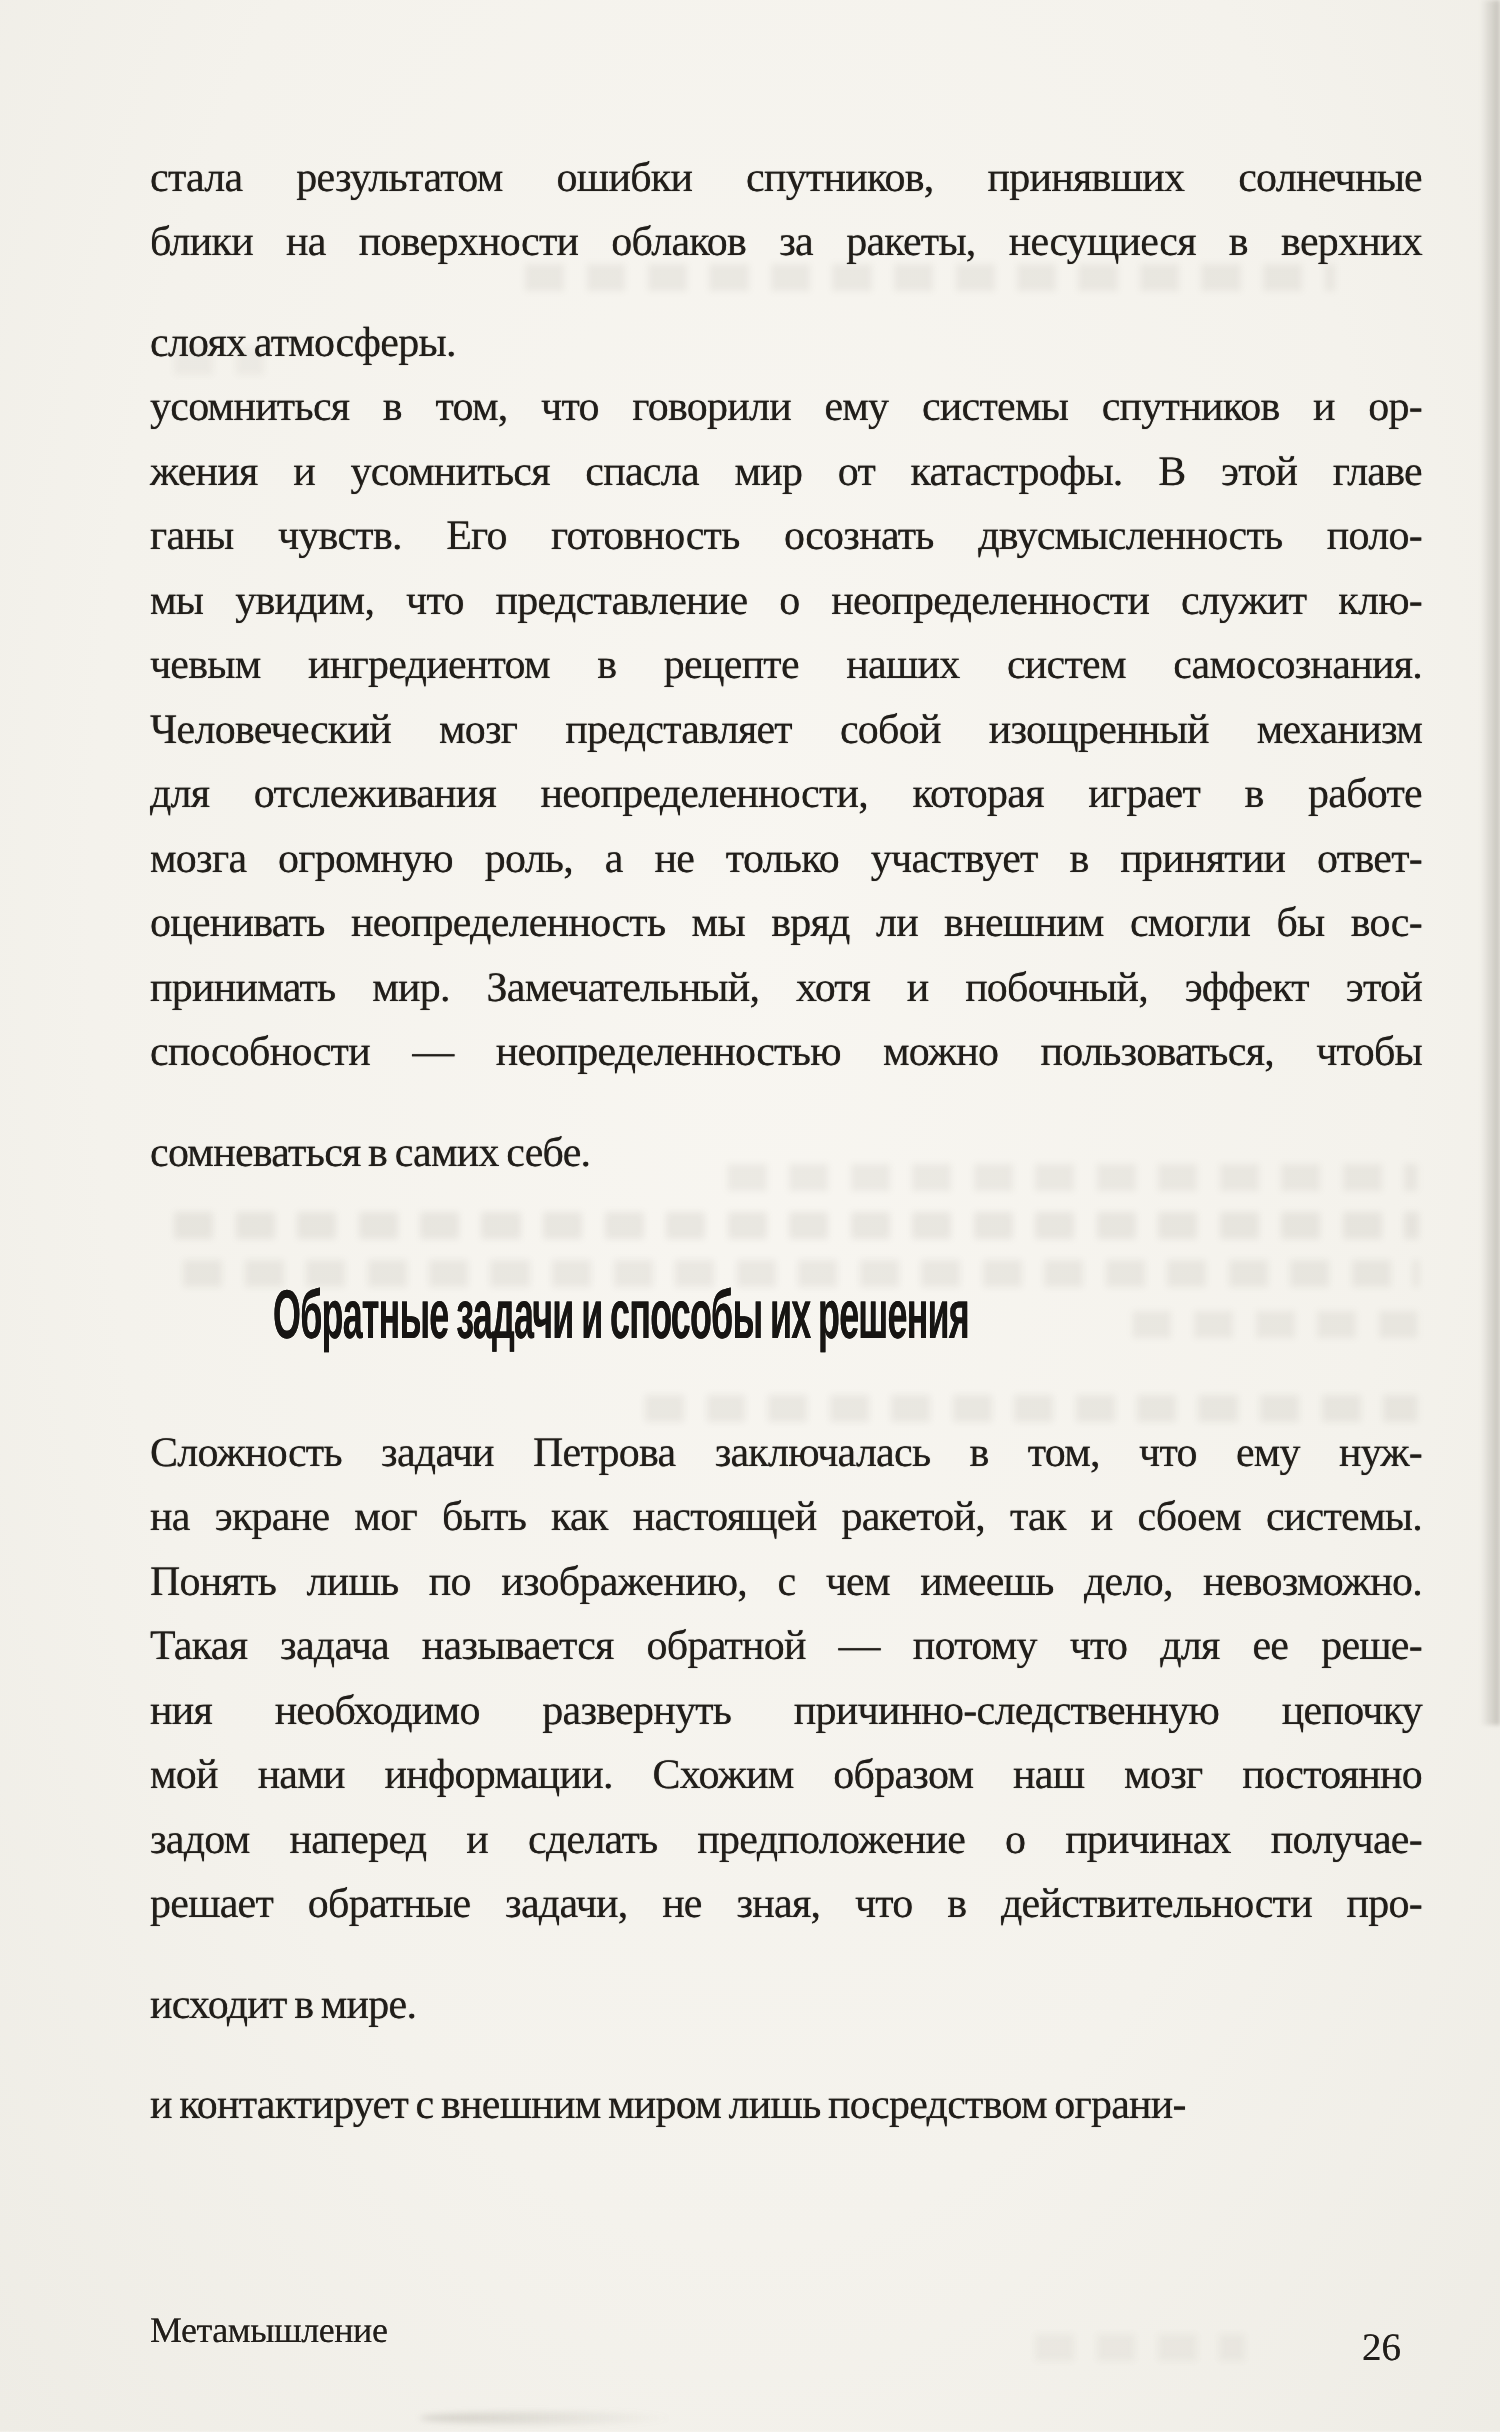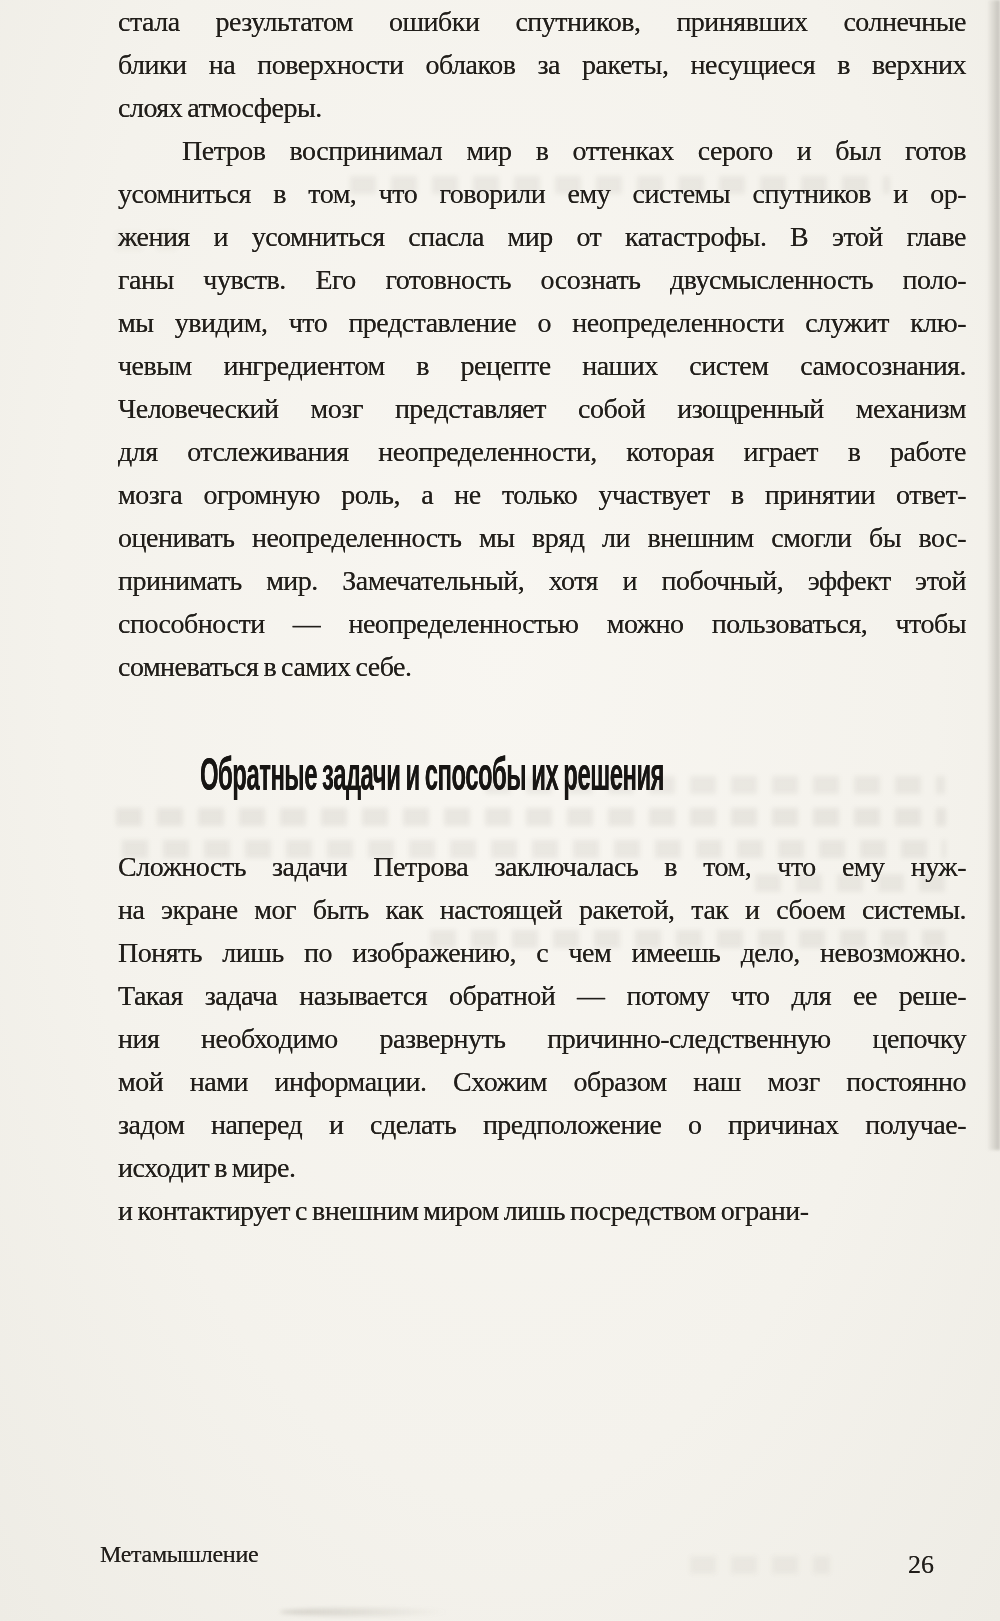--- a/index.html
+++ b/index.html
@@ -10,34 +10,35 @@
     background-color: #f5f3ee;
     background-image: radial-gradient(ellipse at 50% 38%, #f8f6f1 0%, #f4f2ec 62%, #eeece5 100%);
     font-family: "Liberation Serif", serif;
     color: #211e1a;
   }
   .page { position: absolute; inset: 0; }
 
   
   .column {
     position: absolute;
-    left: 118px; top: 0;
+    left: 100px; top: 0;
     width: 848px;
+    padding-top: 97px;
   }
   .para { margin: 0; }
   .line {
     font-size: 28px;
     line-height: 43px;
     letter-spacing: -0.5px;
     word-spacing: -1.5px;
     text-align: justify;
     text-align-last: justify;
     text-shadow: 0 0 0.5px rgba(33,30,26,0.85);
   }
-  .line.last { text-align-last: left; }
+  .line.last { text-align-last: left; margin-top: 24px; }
   .line.indent { text-indent: 64px; }
 
   h2.section-heading {
     margin: 62px 0 47px 82px;
     font-family: "Liberation Sans", sans-serif;
     font-weight: 700;
     font-size: 46px;
     line-height: 48px;
     letter-spacing: -1px;
     word-spacing: -2px;
@@ -115,21 +116,20 @@
   <div class="smudge-bottom"></div>
 
   <main class="column">
     <section id="paras-before">
         <div class="para">
           <div class="line">стала результатом ошибки спутников, принявших солнечные</div>
           <div class="line">блики на поверхности облаков за ракеты, несущиеся в верхних</div>
           <div class="line last">слоях атмосферы.</div>
         </div>
         <div class="para">
-          <div class="line indent">Петров воспринимал мир в оттенках серого и был готов</div>
           <div class="line">усомниться в том, что говорили ему системы спутников и ор-</div>
           <div class="line">жения и усомниться спасла мир от катастрофы. В этой главе</div>
           <div class="line">ганы чувств. Его готовность осознать двусмысленность поло-</div>
           <div class="line">мы увидим, что представление о неопределенности служит клю-</div>
           <div class="line">чевым ингредиентом в рецепте наших систем самосознания.</div>
           <div class="line">Человеческий мозг представляет собой изощренный механизм</div>
           <div class="line">для отслеживания неопределенности, которая играет в работе</div>
           <div class="line">мозга огромную роль, а не только участвует в принятии ответ-</div>
           <div class="line">оценивать неопределенность мы вряд ли внешним смогли бы вос-</div>
           <div class="line">принимать мир. Замечательный, хотя и побочный, эффект этой</div>
@@ -140,20 +140,21 @@
     <h2 class="section-heading">Обратные задачи и способы их решения</h2>
     <section id="paras-after">
         <div class="para">
           <div class="line">Сложность задачи Петрова заключалась в том, что ему нуж-</div>
           <div class="line">на экране мог быть как настоящей ракетой, так и сбоем системы.</div>
           <div class="line">Понять лишь по изображению, с чем имеешь дело, невозможно.</div>
           <div class="line">Такая задача называется обратной — потому что для ее реше-</div>
           <div class="line">ния необходимо развернуть причинно-следственную цепочку</div>
           <div class="line">мой нами информации. Схожим образом наш мозг постоянно</div>
           <div class="line">задом наперед и сделать предположение о причинах получае-</div>
+          <div class="line">решает обратные задачи, не зная, что в действительности про-</div>
           <div class="line last">исходит в мире.</div>
         </div>
         <div class="para">
           <div class="line last">и контактирует с внешним миром лишь посредством ограни-</div>
         </div>
       </section>
   </main>
 
   <div class="footer">
     <span class="book-title">Метамышление</span>

